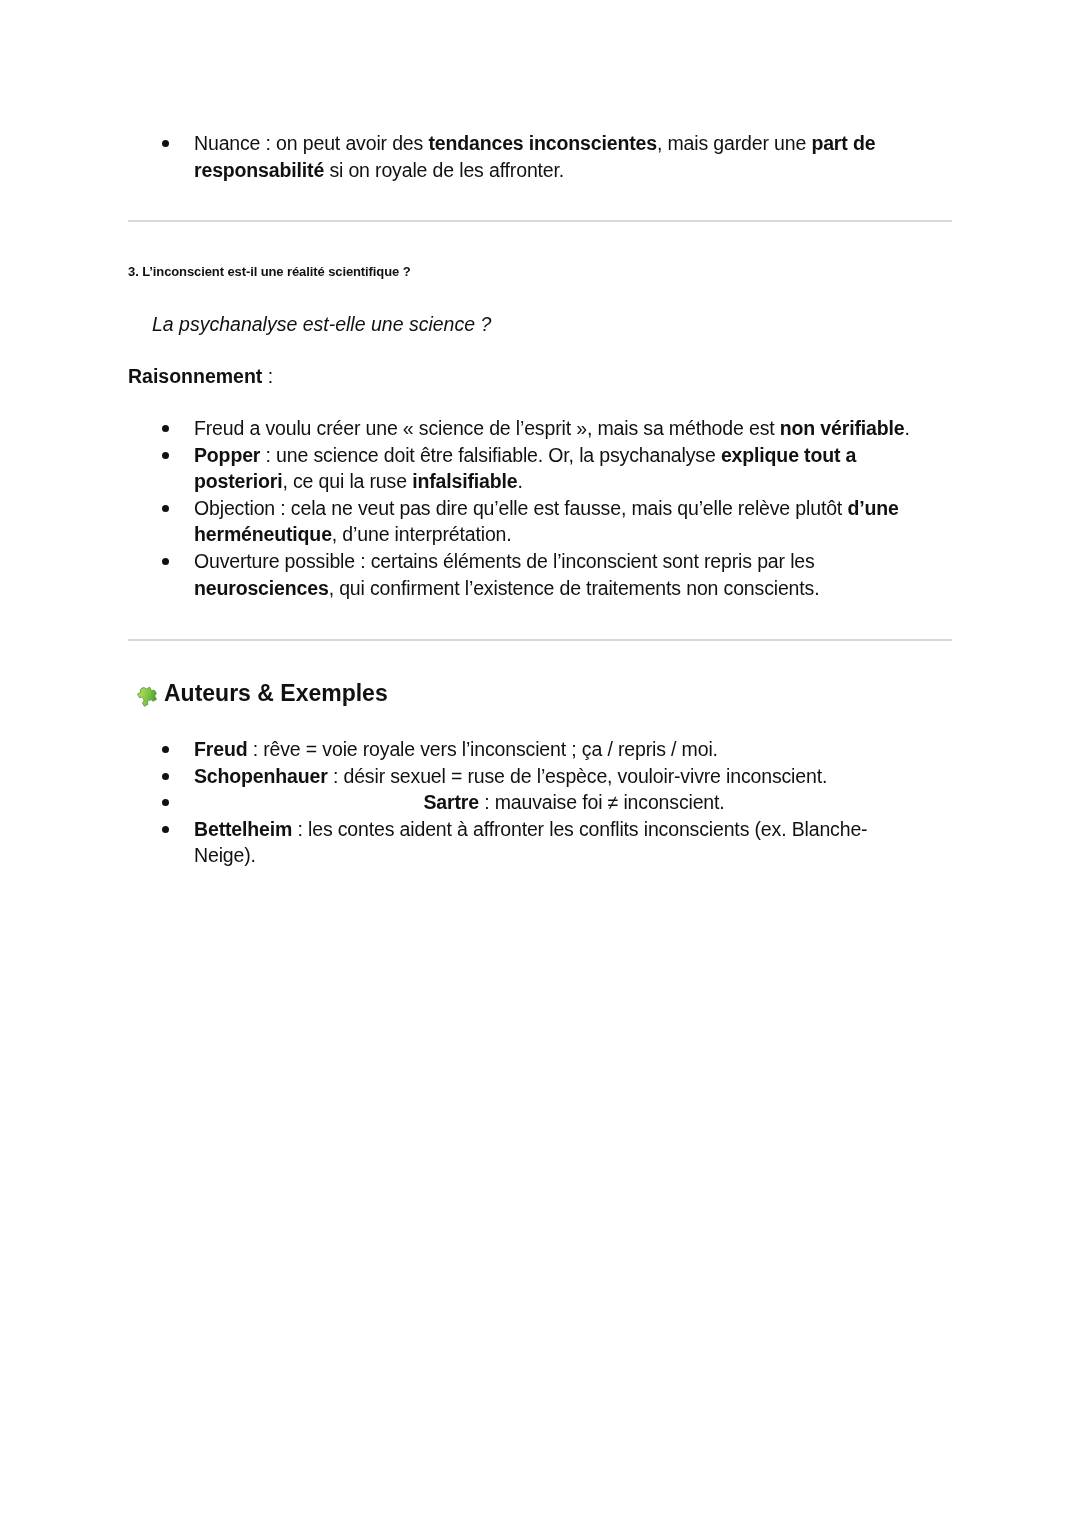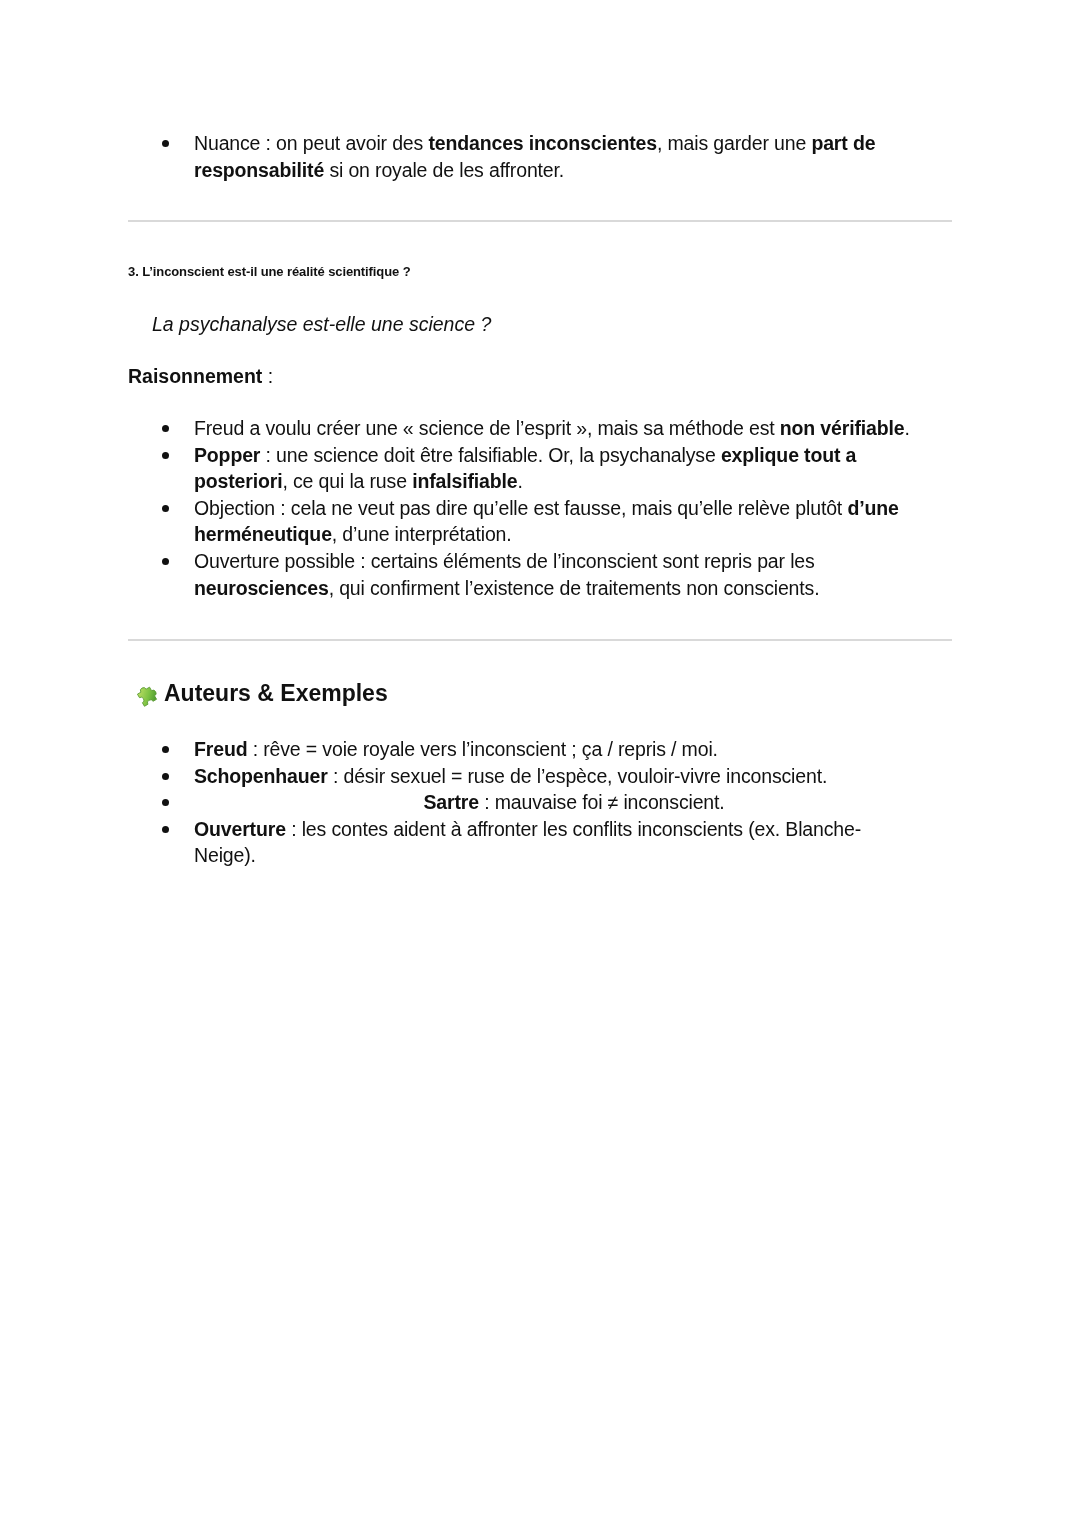--- a/index.html
+++ b/index.html
@@ -130,16 +130,16 @@
         </g>
       </svg>
     </span>
     <span>Auteurs &amp; Exemples</span>
   </div>
 
   <ul class="bullet-list" style="position:absolute; top:736px; left:0; width:824px;">
     <li class="bullet-item" style="width:760px;"><span class="b">Freud</span><span> : rêve = voie royale vers l’inconscient ; ça / repris / moi.</span></li>
     <li class="bullet-item" style="width:760px;"><span class="b">Schopenhauer</span><span> : désir sexuel = ruse de l’espèce, vouloir-vivre inconscient.</span></li>
     <li class="bullet-item" style="width:760px;text-align:center;"><span class="b">Sartre</span><span> : mauvaise foi ≠ inconscient.</span></li>
-    <li class="bullet-item" style="width:706px;"><span class="b">Ouverture</span><span> : les contes aident à affronter les conflits inconscients (ex. Blanche-Neige).</span></li>
+    <li class="bullet-item" style="width:706px;"><span class="b">Bettelheim</span><span> : les contes aident à affronter les conflits inconscients (ex. Blanche-Neige).</span></li>
   </ul>
 
 </div>
 
 </body></html>

